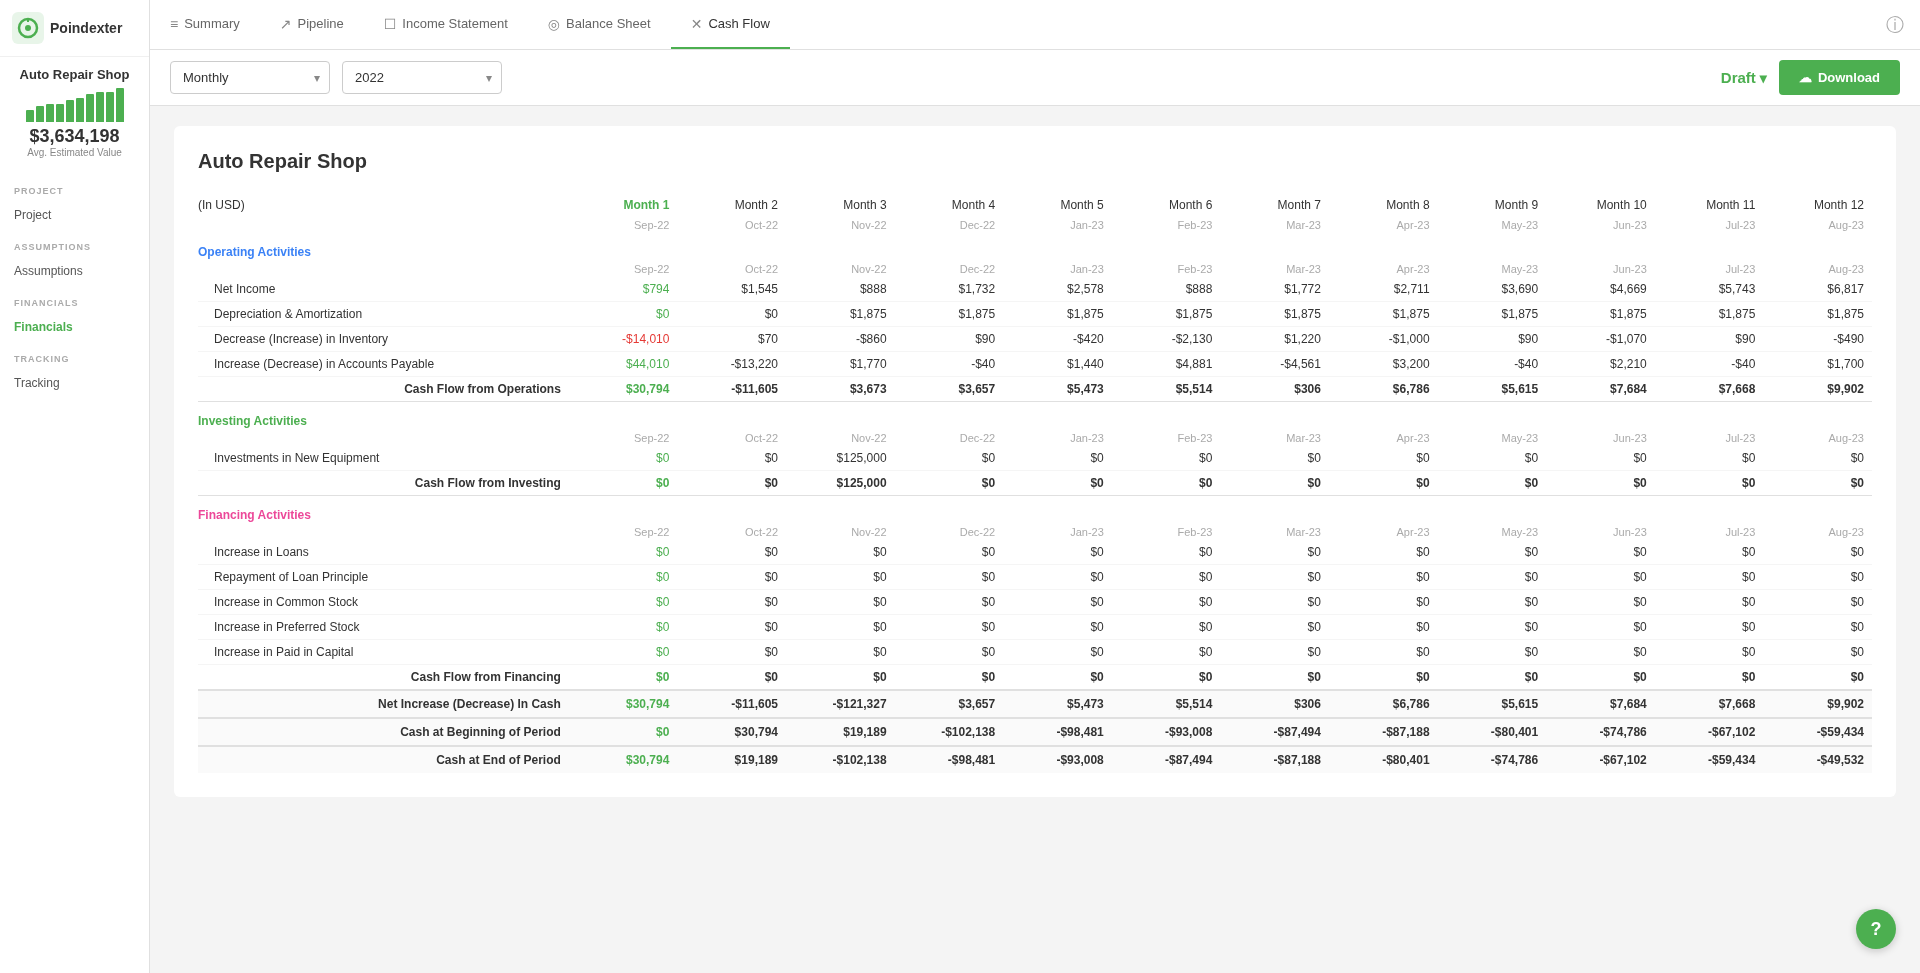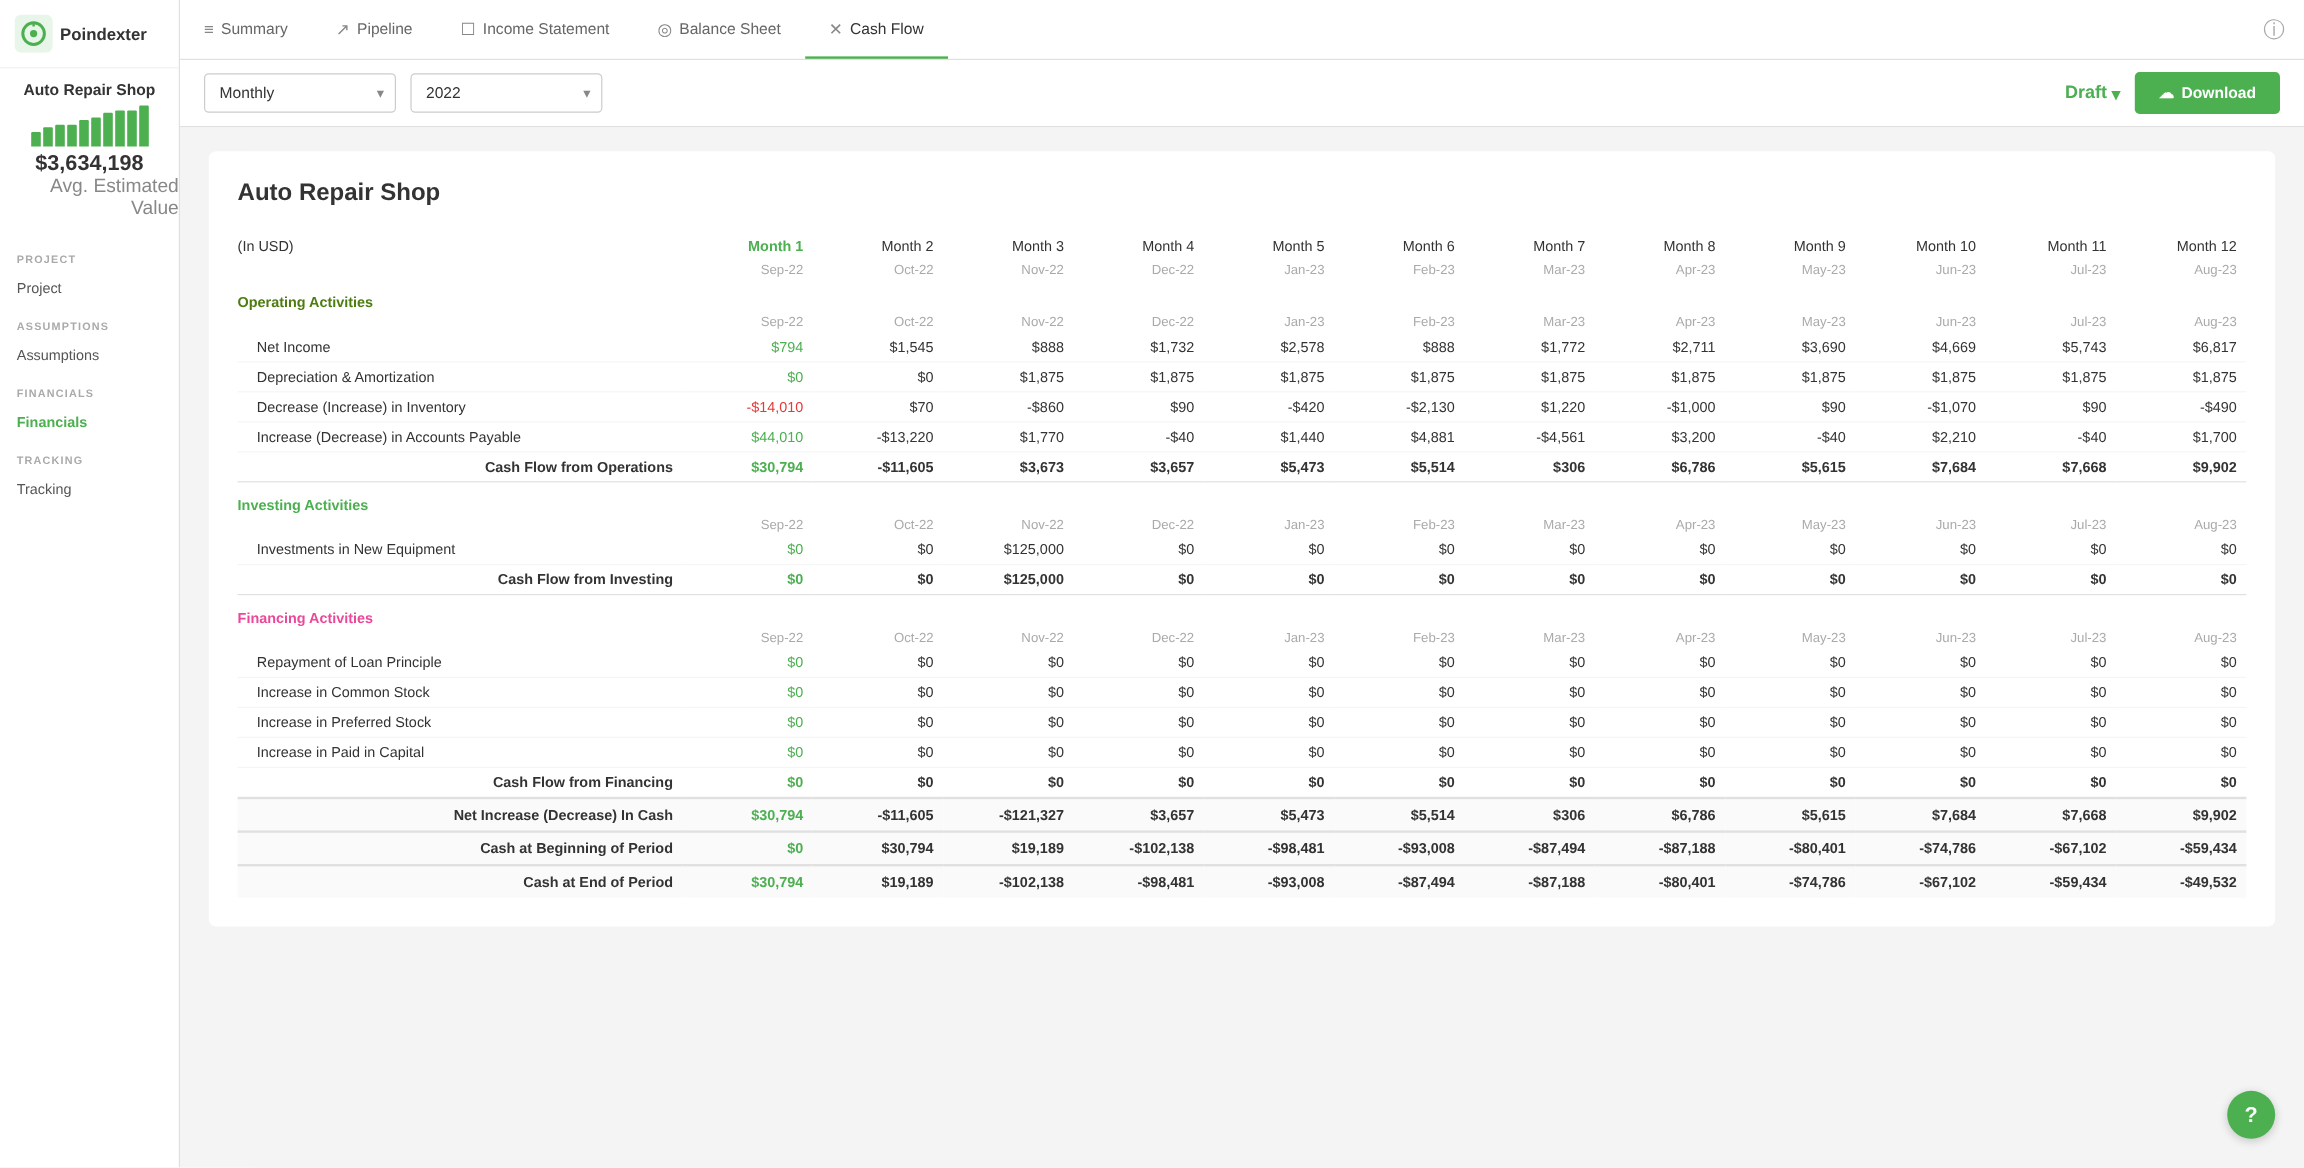--- a/index.html
+++ b/index.html
@@ -7,21 +7,21 @@
 
     
     .sidebar { width: 150px; min-width: 150px; background: #fff; border-right: 1px solid #e0e0e0; display: flex; flex-direction: column; align-items: center; padding-top: 0; }
     .sidebar-logo { width: 100%; padding: 12px 12px; display: flex; align-items: center; gap: 6px; border-bottom: 1px solid #f0f0f0; }
     .logo-icon { width: 32px; height: 32px; }
     .logo-text { font-size: 14px; font-weight: 700; color: #333; }
     .company-name { font-size: 13px; font-weight: 600; color: #333; text-align: center; padding: 10px 8px 4px; }
     .bar-chart-mini { display: flex; align-items: flex-end; gap: 2px; padding: 4px 10px; height: 40px; }
     .bar-mini { width: 8px; background: #4caf50; border-radius: 1px 1px 0 0; }
     .metric-value { font-size: 18px; font-weight: 700; color: #333; text-align: center; }
-    .metric-label { font-size: 16px; color: #888; text-align: right; margin-bottom: 16px; }
+    .metric-label { font-size: 10px; color: #888; text-align: right; margin-bottom: 16px; }
 
     .sidebar-nav { width: 100%; padding: 0 0; }
     .sidebar-section { font-size: 9px; font-weight: 700; color: #aaa; letter-spacing: 1px; padding: 12px 14px 4px; }
     .sidebar-item { width: 100%; padding: 8px 14px; font-size: 12px; color: #555; cursor: pointer; }
     .sidebar-item.active { color: #4caf50; font-weight: 600; }
 
     
     .main { flex: 1; display: flex; flex-direction: column; overflow: hidden; }
 
     
@@ -200,21 +200,21 @@
               <td style="color:#aaa;font-size:11px;">Mar-23</td>
               <td style="color:#aaa;font-size:11px;">Apr-23</td>
               <td style="color:#aaa;font-size:11px;">May-23</td>
               <td style="color:#aaa;font-size:11px;">Jun-23</td>
               <td style="color:#aaa;font-size:11px;">Jul-23</td>
               <td style="color:#aaa;font-size:11px;">Aug-23</td>
             </tr>
           </thead>
           <tbody>
             <tr class="section-header">
-              <td style="color:#4d7c0f;font-weight:700;padding-top:12px;" colspan="1">Operating Activities</td>
+              <td style="color:#3b82f6;font-weight:700;padding-top:12px;" colspan="1">Operating Activities</td>
               <td></td>
               <td></td>
               <td></td>
               <td></td>
               <td></td>
               <td></td>
               <td></td>
               <td></td>
               <td></td>
               <td></td>
@@ -392,20 +392,35 @@
               <td style="color:#aaa;font-size:11px;">Jan-23</td>
               <td style="color:#aaa;font-size:11px;">Feb-23</td>
               <td style="color:#aaa;font-size:11px;">Mar-23</td>
               <td style="color:#aaa;font-size:11px;">Apr-23</td>
               <td style="color:#aaa;font-size:11px;">May-23</td>
               <td style="color:#aaa;font-size:11px;">Jun-23</td>
               <td style="color:#aaa;font-size:11px;">Jul-23</td>
               <td style="color:#aaa;font-size:11px;">Aug-23</td>
             </tr>
             <tr class="data-row">
+              <td>Increase in Loans</td>
+              <td style="color:#4caf50;">$0</td>
+              <td>$0</td>
+              <td>$0</td>
+              <td>$0</td>
+              <td>$0</td>
+              <td>$0</td>
+              <td>$0</td>
+              <td>$0</td>
+              <td>$0</td>
+              <td>$0</td>
+              <td>$0</td>
+              <td>$0</td>
+            </tr>
+            <tr class="data-row">
               <td>Repayment of Loan Principle</td>
               <td style="color:#4caf50;">$0</td>
               <td>$0</td>
               <td>$0</td>
               <td>$0</td>
               <td>$0</td>
               <td>$0</td>
               <td>$0</td>
               <td>$0</td>
               <td>$0</td>

